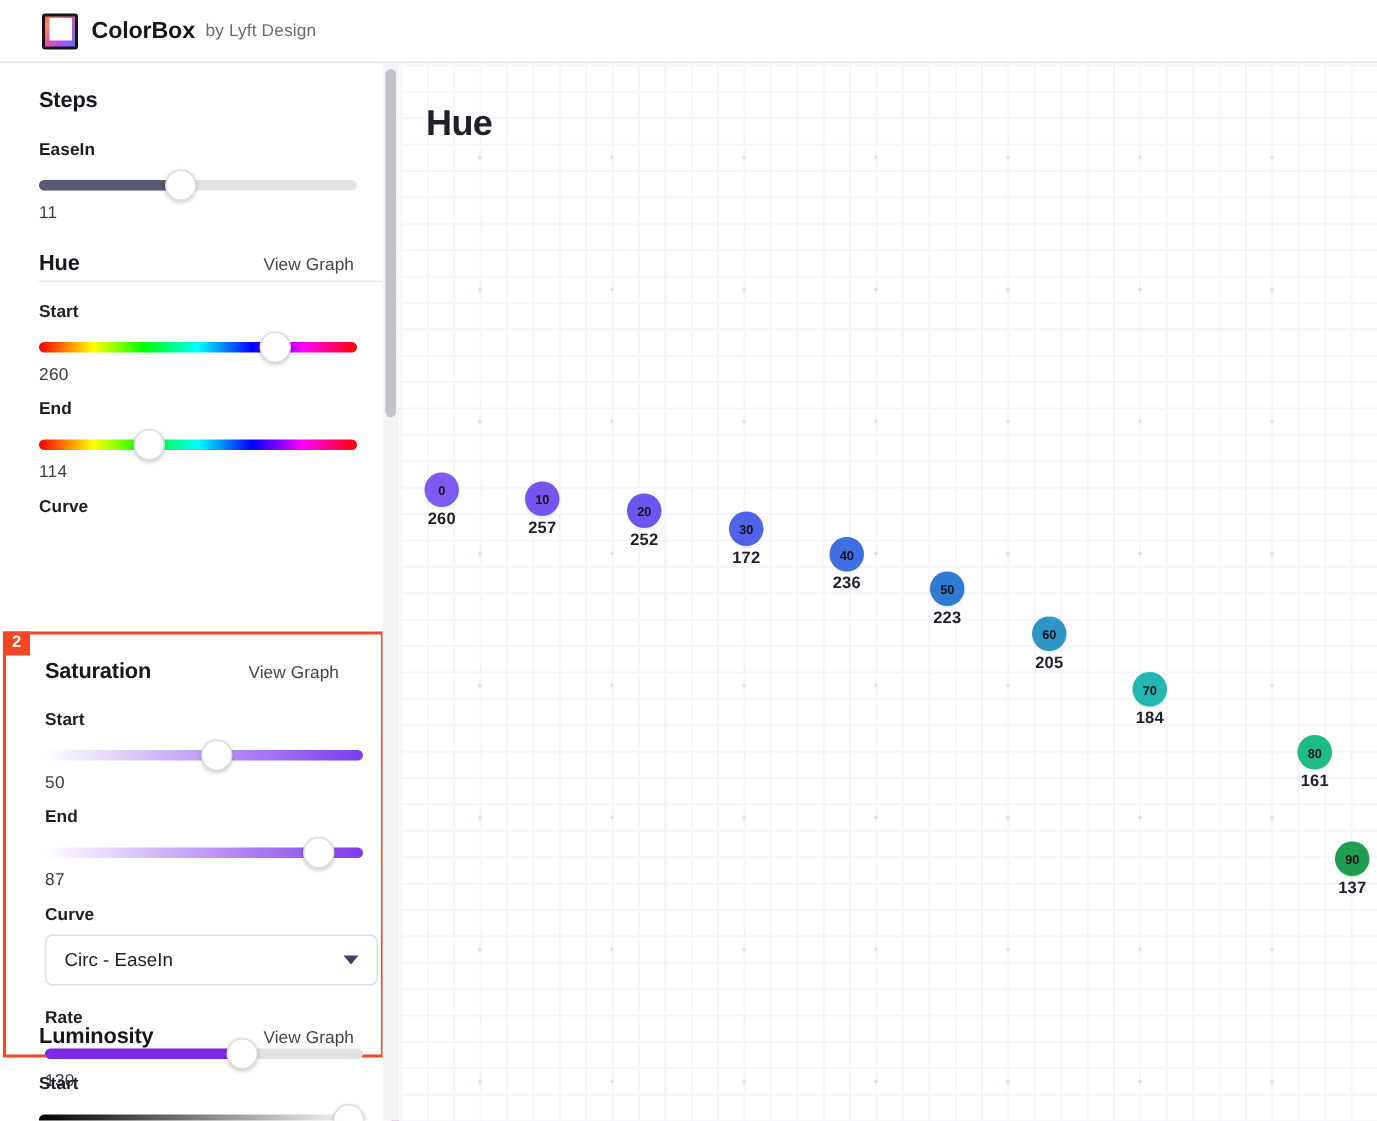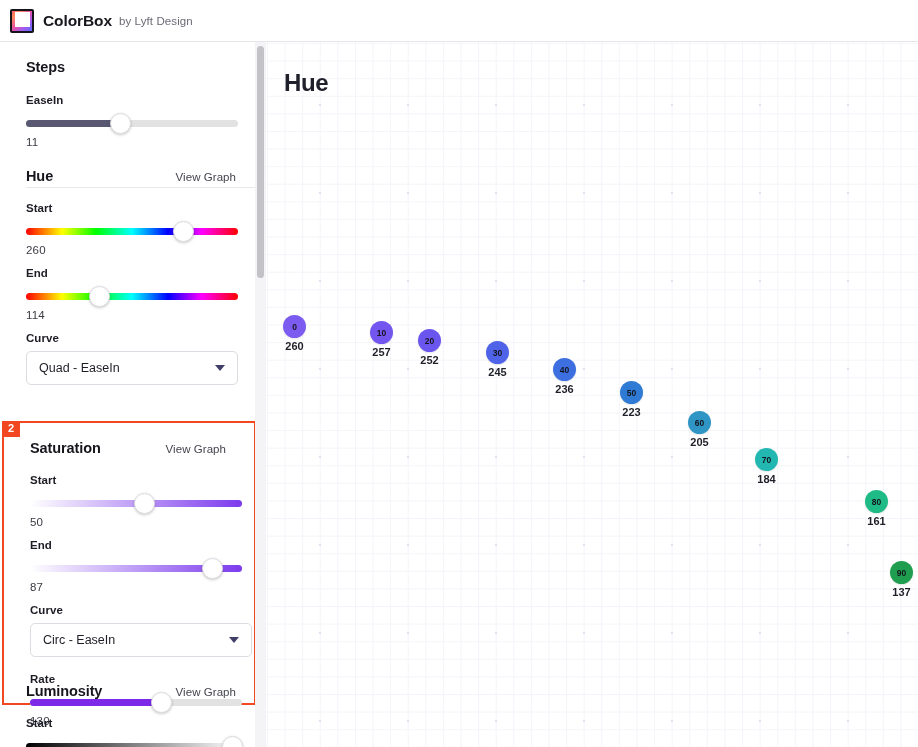--- a/index.html
+++ b/index.html
@@ -11,21 +11,21 @@
     -webkit-font-smoothing: antialiased;
   }
 
   
   #topbar {
     position: absolute; top: 0; left: 0; width: 918px; height: 42px;
     background: #ffffff;
     border-bottom: 1px solid #e6e6ea;
     display: flex; align-items: center;
   }
-  #brand { display: flex; align-items: center; padding-left: 10px; }
+  #brand { display: flex; align-items: center; padding-left: 28px; }
   .logo-mark {
     width: 24px; height: 24px; position: relative;
     background: #15141b; border-radius: 2px; overflow: hidden;
     margin-right: 9px;
   }
   .logo-mark .grad {
     position: absolute; left: 2px; top: 2px; width: 20px; height: 20px;
     background: linear-gradient(135deg,#ff5f6d 0%, #ff8a5b 18%, #e84fa8 48%, #9b5cf6 75%, #5b6ef6 100%);
   }
   .logo-mark .inner {
@@ -198,24 +198,20 @@
     <div class="value">260</div>
     <div style="height:11px"></div>
     <div class="field-label">End</div>
     <div class="slider-wrap">
       <div class="track track-hue"></div>
       <div class="thumb" style="left:63px"></div>
     </div>
     <div class="value">114</div>
     <div style="height:11px"></div>
     <div class="field-label">Curve</div>
-    <div class="select">
-      <span class="select-text">Quad - EaseIn</span>
-      <span class="caret"></span>
-    </div>
   </div>
 
   <div id="sat-section">
     <div id="sat-badge">2</div>
     <div class="panel" style="position:absolute;top:17px;left:0;width:252px;">
       <div class="panel-head">
         <span class="panel-title">Saturation</span>
         <span class="view-graph">View Graph</span>
       </div>
       <div style="height:18px"></div>
@@ -267,31 +263,31 @@
 <div id="scroll-thumb"></div>
 
 <div id="graph">
   <div id="graph-dots"></div>
   <div id="graph-title">Hue</div>
   <div id="points-layer">
       <div class="pt" style="left: 17px; top: 273px;">
         <div class="pt-dot" style="background: rgb(124, 92, 240);">0</div>
         <div class="pt-label">260</div>
       </div>
-      <div class="pt" style="left: 84px; top: 279px; margin-left: 20px;">
+      <div class="pt" style="left: 84px; top: 279px;">
         <div class="pt-dot" style="background: rgb(115, 85, 239);">10</div>
         <div class="pt-label">257</div>
       </div>
       <div class="pt" style="left: 152px; top: 287px;">
         <div class="pt-dot" style="background: rgb(106, 86, 239);">20</div>
         <div class="pt-label">252</div>
       </div>
       <div class="pt" style="left: 220px; top: 299px;">
         <div class="pt-dot" style="background: rgb(79, 99, 232);">30</div>
-        <div class="pt-label">245</div>
+        <div class="pt-label">172</div>
       </div>
       <div class="pt" style="left: 287px; top: 316px;">
         <div class="pt-dot" style="background: rgb(61, 111, 224);">40</div>
         <div class="pt-label">236</div>
       </div>
       <div class="pt" style="left: 354px; top: 339px;">
         <div class="pt-dot" style="background: rgb(47, 122, 212);">50</div>
         <div class="pt-label">223</div>
       </div>
       <div class="pt" style="left: 422px; top: 369px;">

